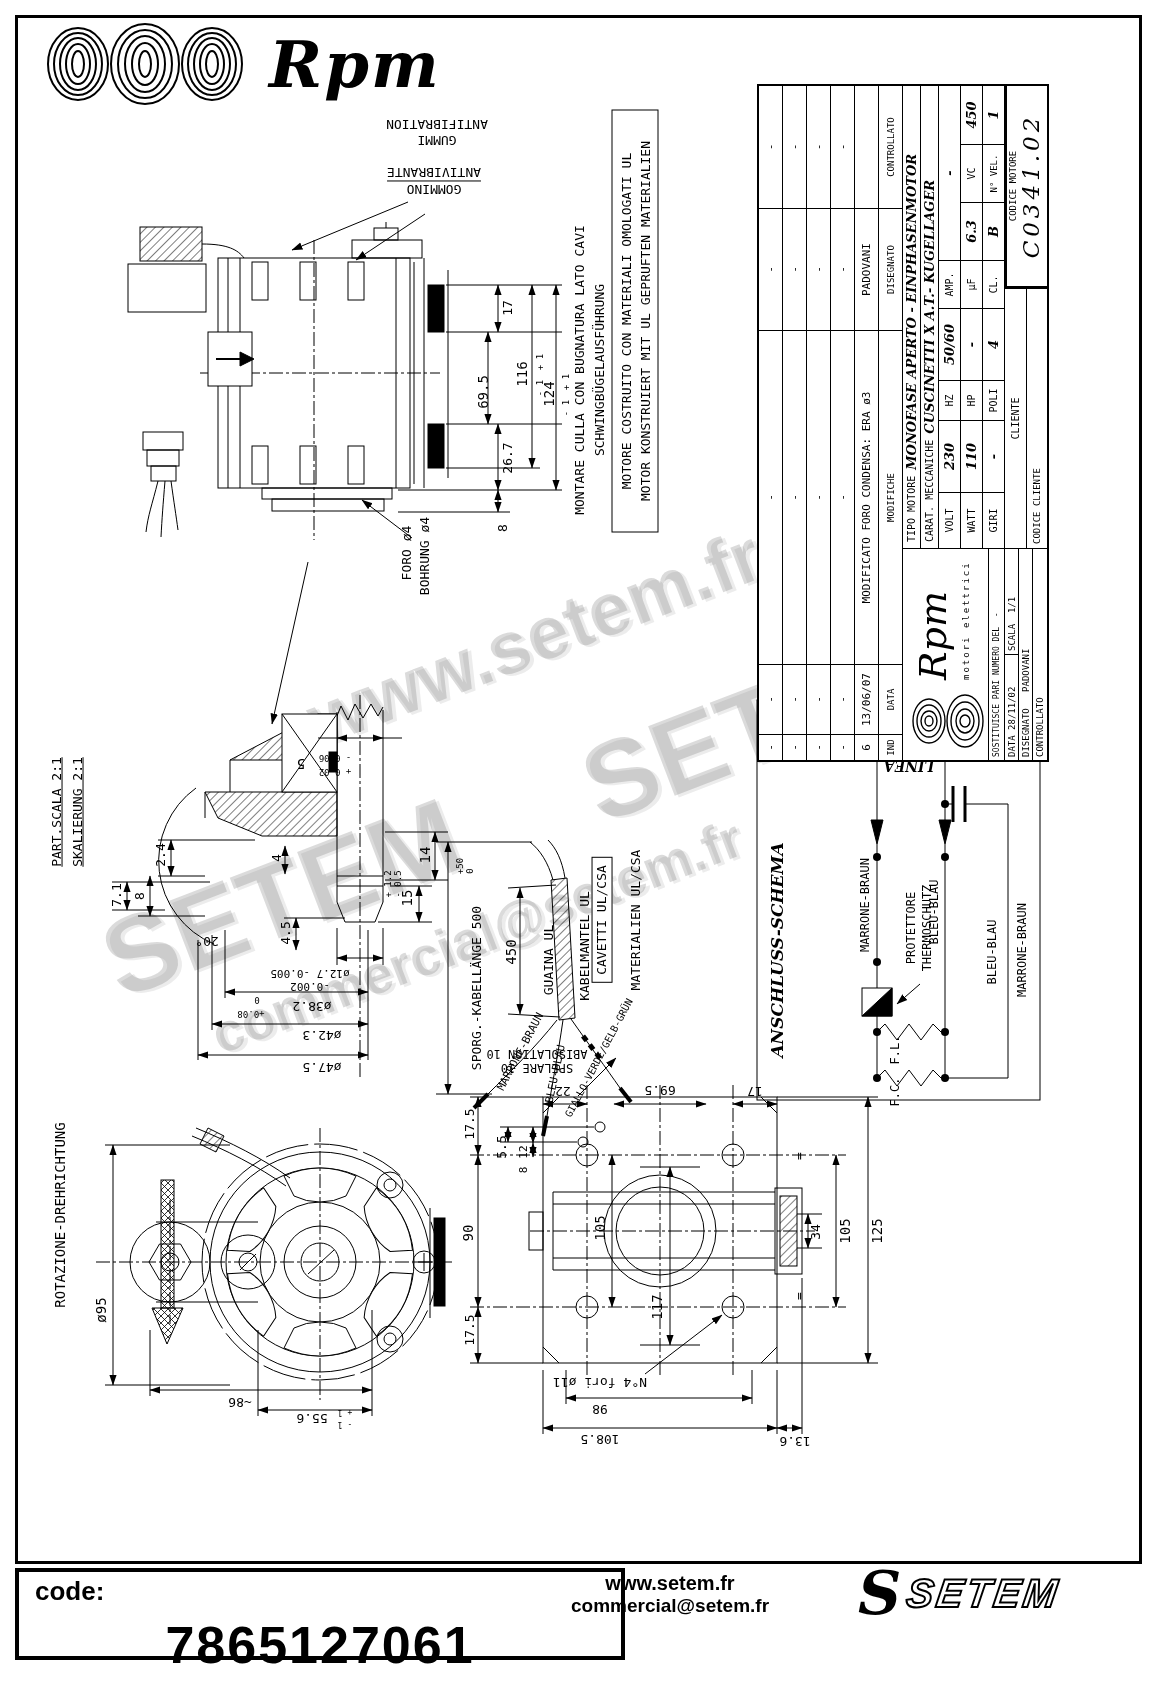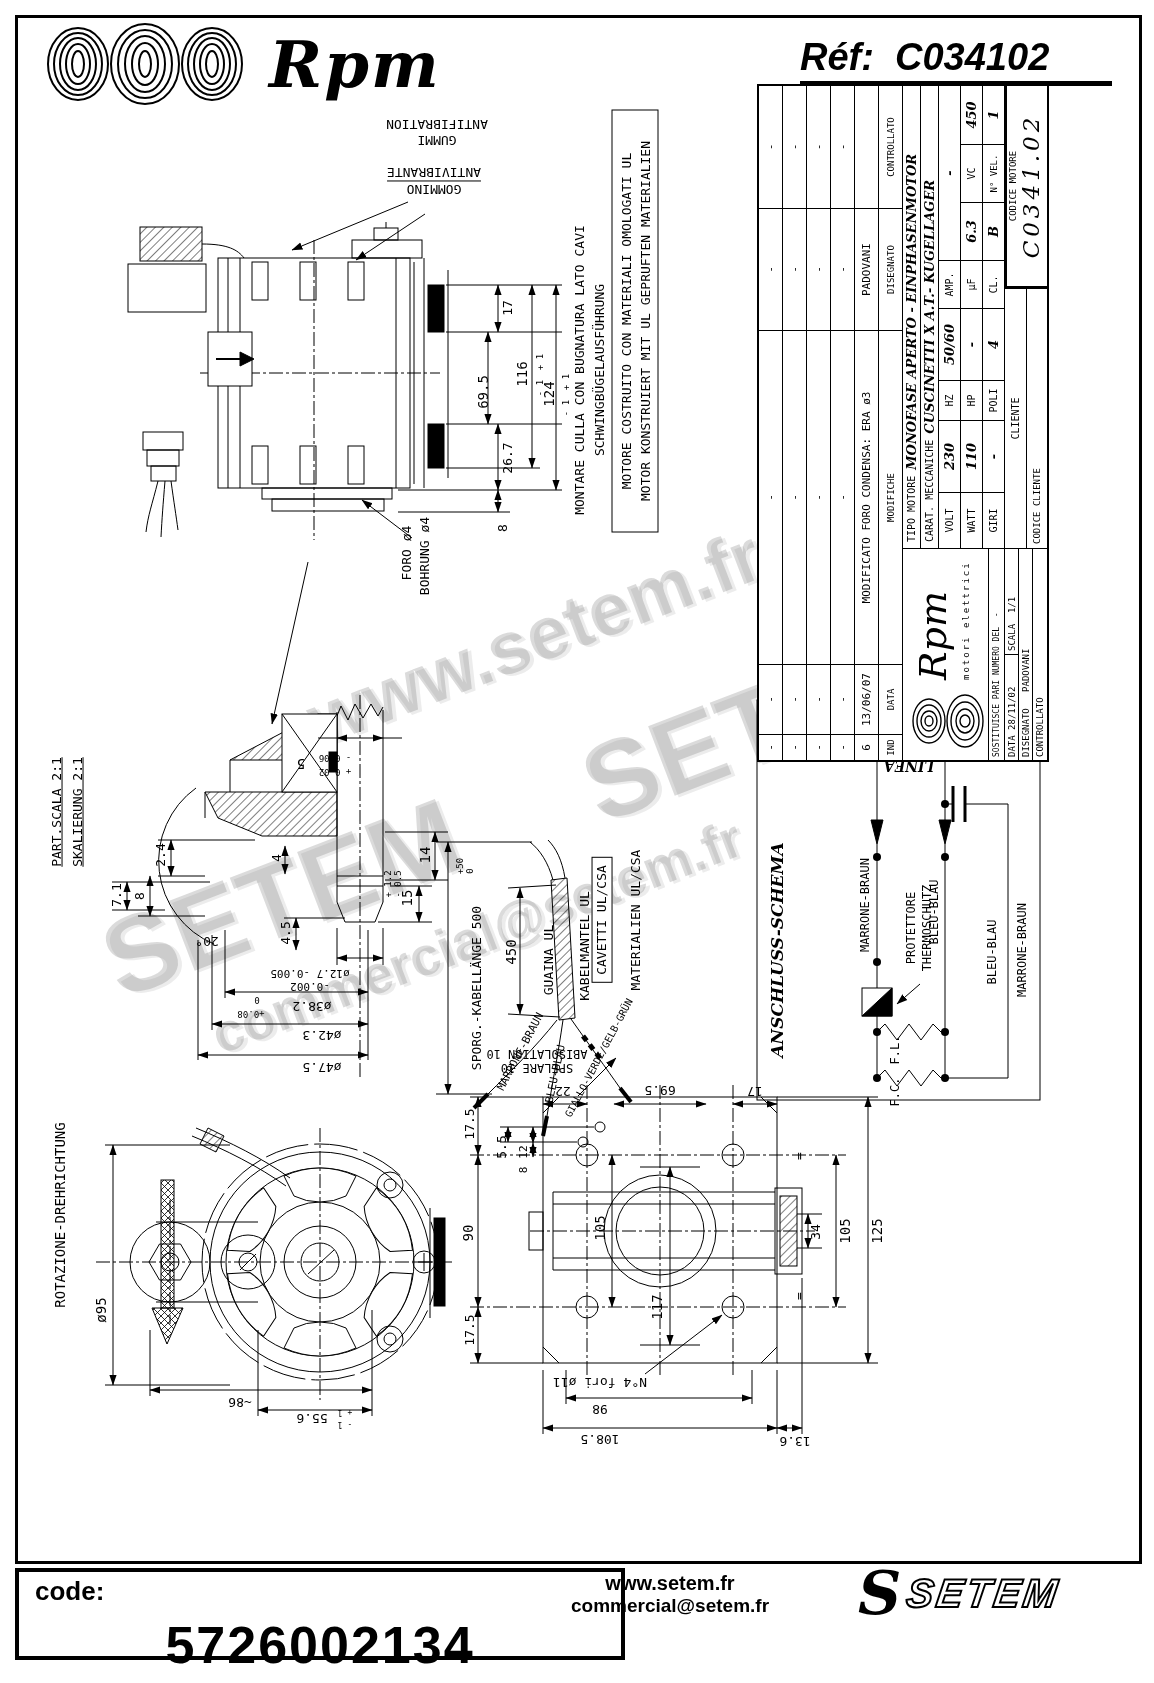--- a/index.html
+++ b/index.html
@@ -76,23 +76,20 @@
         <ellipse cx="172" cy="42" rx="30" ry="36"></ellipse>
           <ellipse cx="172" cy="42" rx="24" ry="31"></ellipse>
           <ellipse cx="172" cy="42" rx="18" ry="26"></ellipse>
           <ellipse cx="172" cy="42" rx="12" ry="20"></ellipse>
           <ellipse cx="172" cy="42" rx="6" ry="13"></ellipse>
       </g>
     </svg>
     <span class="script">Rpm</span>
   </div>
 
-  <div id="refblock">
-    <span>Réf:</span>&nbsp;&nbsp;<span>C034102</span>
-  </div>
 
   <svg width="1154" height="1683" viewBox="0 0 1154 1683">
     <defs>
       <marker id="ar" viewBox="0 0 10 10" refX="9.5" refY="5" markerWidth="11" markerHeight="11" orient="auto-start-reverse">
         <path d="M0,1.6 L10,5 L0,8.4 z" fill="#000"></path>
       </marker>
       <pattern id="h" width="6" height="6" patternUnits="userSpaceOnUse" patternTransform="rotate(45)">
         <line x1="0" y1="0" x2="0" y2="6" stroke="#000" stroke-width="1"></line>
       </pattern>
       <pattern id="xh" width="7" height="7" patternUnits="userSpaceOnUse">
@@ -501,21 +498,21 @@
       <span>CODICE CLIENTE</span>
     </div>
     <div class="tb-abs" style="left:472px;top:246px;width:202px;height:42px;border:2px solid #000;border-right:none;border-bottom:none;">
       <div style="font-size:9px;text-align:center;margin-top:1px;">CODICE MOTORE</div>
       <div style="font-family:'DejaVu Serif',serif;font-style:italic;font-size:23px;text-align:center;letter-spacing:4px;">C0341.02</div>
     </div>
   </div>
 
   <div id="codebox">
     <div class="cl1">code:</div>
-    <div class="cl2">5726002134</div>
+    <div class="cl2">7865127061</div>
   </div>
   <div id="webmail">
     <div class="w1">www.setem.fr</div>
     <div class="w2">commercial@setem.fr</div>
   </div>
   <div id="setemlogo">
     <span class="smark">S</span>
     <span class="sname">SETEM</span>
   </div>
 

